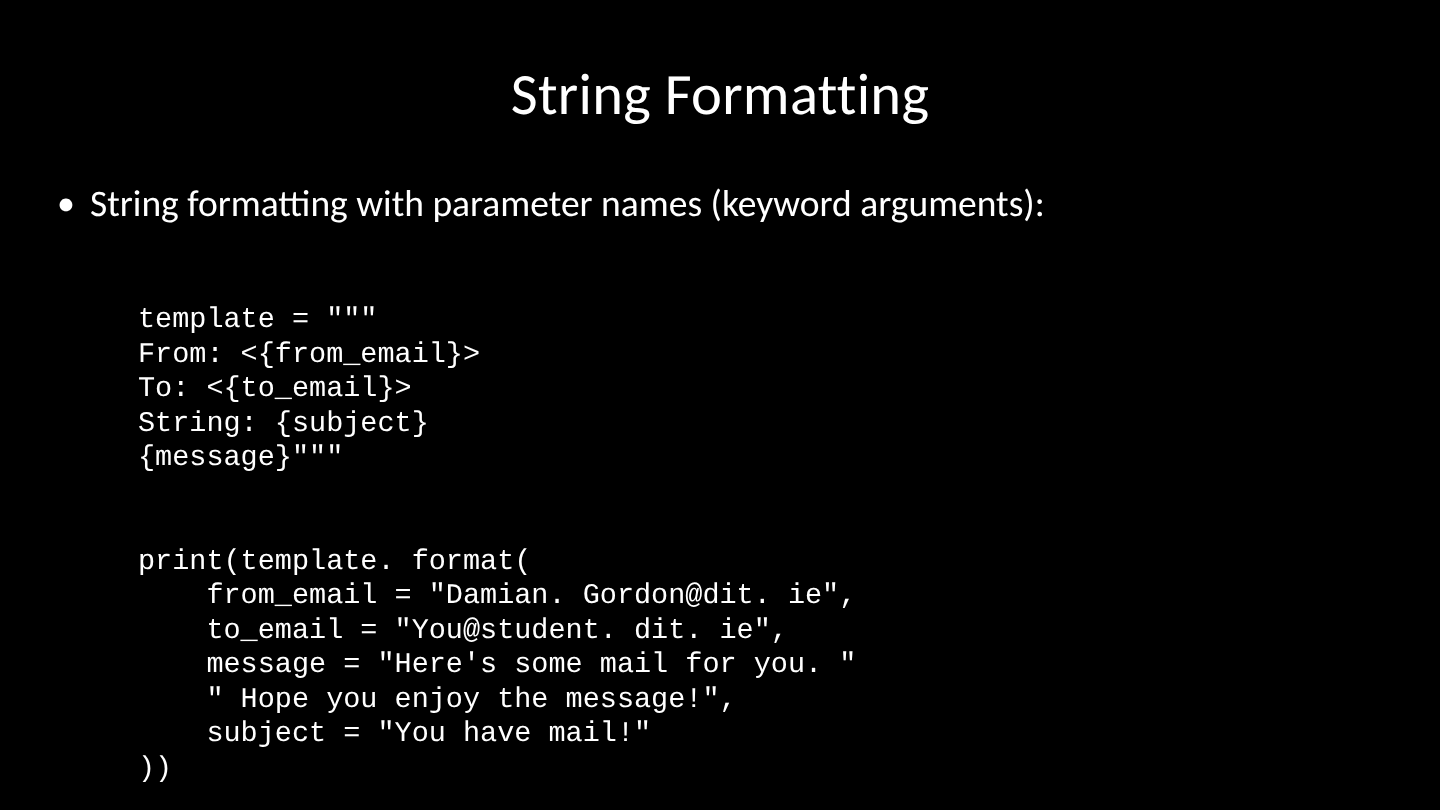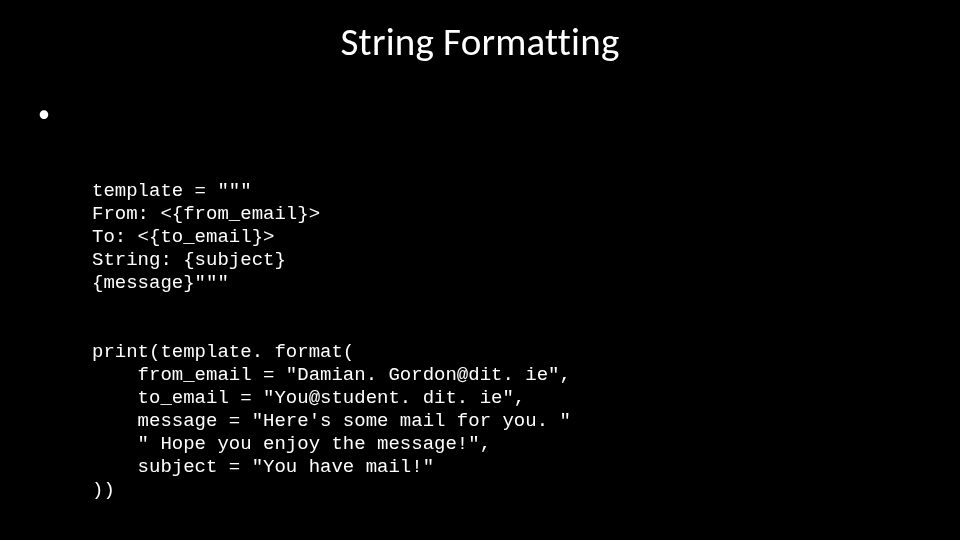--- a/index.html
+++ b/index.html
@@ -10,20 +10,21 @@
     background: #000;
     color: #fff;
     overflow: hidden;
   }
   .slide {
     width: 960px;
     height: 388px;
     box-sizing: border-box;
     padding: 18px 48px 0 48px;
     font-family: Calibri, "Segoe UI", Arial, sans-serif;
+    margin-top: 22px;
   }
   .title {
     font-size: 39px;
     font-weight: 400;
     text-align: center;
     margin: 0 0 34px 0;
     letter-spacing: 0.2px;
   }
   .bullet-row {
     display: flex;
@@ -52,20 +53,21 @@
   }
 </style>
 </head>
 <body>
 
 <div class="slide">
   <h1 class="title">String Formatting</h1>
 
   <div class="bullet-row">
     <span class="bullet-dot">•</span>
+    <span class="bullet-text">String formatting with parameter names (keyword arguments):</span>
   </div>
 
   <div class="code-block">
 <span>template = """</span>
 <span>From: &lt;{from_email}&gt;</span>
 <span>To: &lt;{to_email}&gt;</span>
 <span>String: {subject}</span>
 <span>{message}"""</span>
 <div class="code-gap"></div>
 <span>print(template. format(</span>

